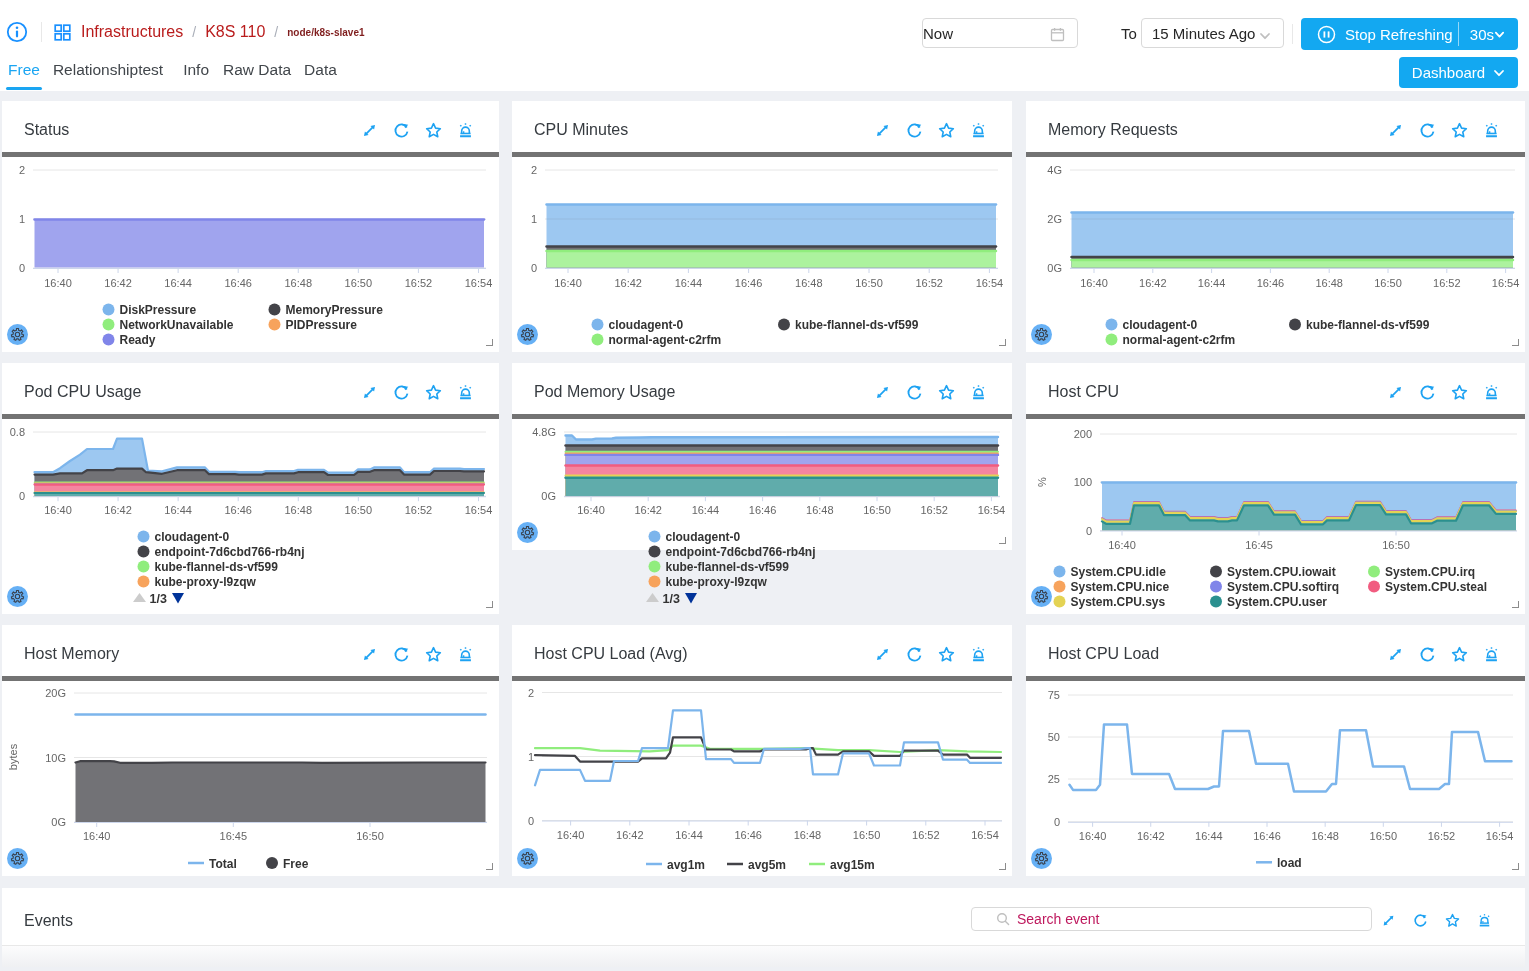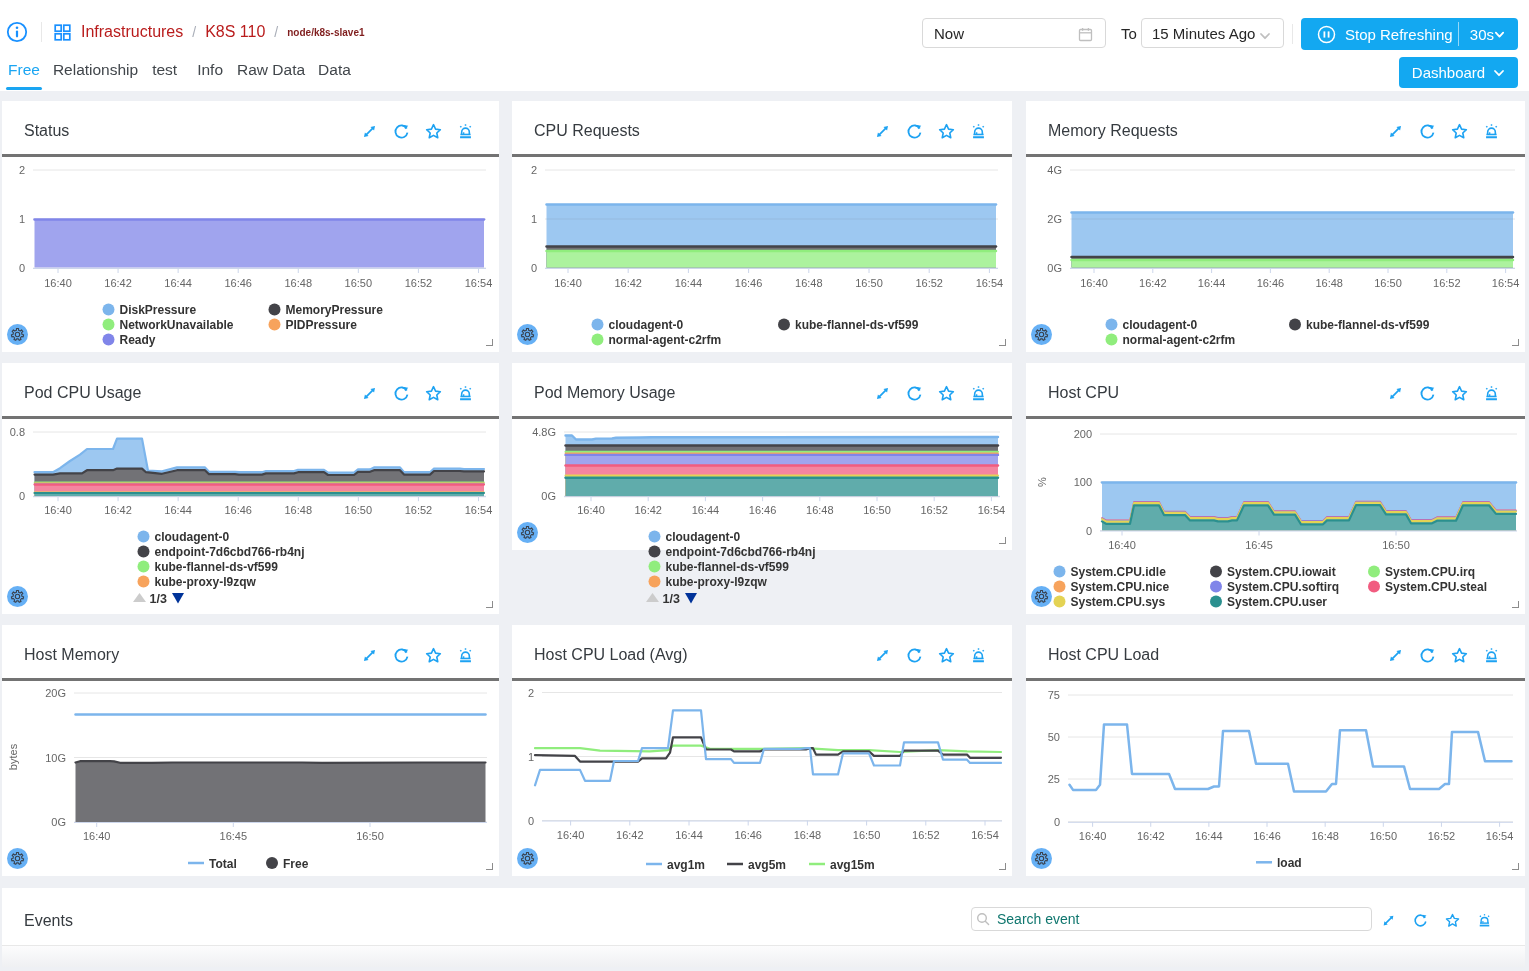--- a/index.html
+++ b/index.html
@@ -11,21 +11,21 @@
 .bclink { color:#b91c1c; font-size:16px; font-weight:500; }
 .bcslash { color:#a9aeb8; margin:0 9px; font-size:14px; }
 .bccur { color:#7f1d1d; font-size:10px; font-weight:700; }
 .tabs { position:absolute; left:0; top:54px; height:37px; display:flex; align-items:center; }
 .tab { font-size:15.5px; color:#41464b; margin:0 0 6px 0; }
 .tab.active { color:#1aa5f2; position:relative; }
 .tab.active:after { content:""; position:absolute; left:-2px; right:-2px; bottom:-11px; height:3px; background:#1aa5f2; border-radius:2px; }
 .inp { position:absolute; background:#fff; border:1px solid #d9d9d9; border-radius:4px; display:flex; align-items:center; color:#262626; font-size:15px; }
 .btn { position:absolute; background:#13a8f1; border-radius:4px; color:#fff; font-size:15px; display:flex; align-items:center; justify-content:center; }
 .card { position:absolute; background:#fff; }
-.chead { position:absolute; left:0; top:0; right:0; height:56px; border-bottom:3px solid #737373; display:flex; align-items:center; padding-top:7px; }
+.chead { position:absolute; left:0; top:0; right:0; height:56px; border-bottom:5px solid #737373; display:flex; align-items:center; padding-top:7px; }
 .ctitle { font-size:16px; font-weight:500; color:#363b40; margin-left:22px; }
 .cicons { margin-left:auto; margin-right:25.5px; display:flex; align-items:center; }
 .ci { display:flex; margin-left:15px; width:17px; justify-content:center; }
 .cchart { position:absolute; left:0; top:0; }
 .gear { position:absolute; left:5px; bottom:7px; width:21px; height:21px; }
 .rsz { position:absolute; right:6px; bottom:6px; width:7px; height:7px; border-right:1.5px solid #8c8c8c; border-bottom:1.5px solid #8c8c8c; }
 svg text { font-family:"Liberation Sans", sans-serif; }
 </style></head>
 <body>
 <div class="topbar">
@@ -50,26 +50,26 @@
       </span>
     <span class="bclink">Infrastructures</span>
       <span class="bcslash">/</span>
     <span class="bclink">K8S 110</span>
       <span class="bcslash">/</span>
     <span class="bccur">node/k8s-slave1</span>
   </div>
   <div class="tabs">
     <span class="tab active" style="margin-left:8px">Free</span>
     <span class="tab" style="margin-left:13px">Relationship</span>
-    <span class="tab" style="margin-left:14px">test</span>
+    <span class="tab" style="margin-left:0">test</span>
     <span class="tab" style="margin-left:20px">Info</span>
     <span class="tab" style="margin-left:14px">Raw Data</span>
     <span class="tab" style="margin-left:13px">Data</span>
   </div>
-  <div class="inp" style="left:922px; top:18px; width:184px; height:30px; padding-left:11px;">Now<span style="position:absolute;right:12px;top:8px;"><svg width="15" height="15" viewBox="0 0 15 15">
+  <div class="inp" style="left:922px; top:18px; width:156px; height:30px; padding-left:0;">Now<span style="position:absolute;right:12px;top:8px;"><svg width="15" height="15" viewBox="0 0 15 15">
           <g fill="none" stroke="#bfbfbf" stroke-width="1.3">
             <rect x="1.5" y="2.5" width="12" height="11" rx="1"></rect>
             <line x1="1.5" y1="5.8" x2="13.5" y2="5.8"></line>
             <line x1="4.6" y1="1" x2="4.6" y2="3.8"></line>
             <line x1="10.4" y1="1" x2="10.4" y2="3.8"></line>
           </g>
         </svg></span></div>
   <div style="position:absolute; left:1121px; top:25px; font-size:15px; color:#262626;">To</div>
   <div class="inp" style="left:1141px; top:18px; width:143px; height:30px; padding-left:10px;">15 Minutes Ago<span style="position:absolute;right:12px;top:9px;"><svg width="12" height="12" viewBox="0 0 12 12">
           <path d="M2 4 L6 8.2 L10 4" fill="none" stroke="#bfbfbf" stroke-width="1.8" stroke-linecap="round" stroke-linejoin="round"></path>
@@ -174,21 +174,21 @@
     </svg>
 <div class="gear"><svg width="21" height="21" viewBox="0 0 21 21">
         <circle cx="10.5" cy="10.5" r="10.5" fill="#66b0f5"></circle>
         <path d="M9.47 4.49 L11.53 4.49 L11.56 6.13 L13.25 6.94 L14.56 5.94 L15.84 7.56 L14.58 8.61 L15.00 10.44 L16.59 10.83 L16.13 12.84 L14.53 12.51 L13.36 13.98 L14.04 15.47 L12.18 16.36 L11.44 14.90 L9.56 14.90 L8.82 16.36 L6.96 15.47 L7.64 13.98 L6.47 12.51 L4.87 12.84 L4.41 10.83 L6.00 10.44 L6.42 8.61 L5.16 7.56 L6.44 5.94 L7.75 6.94 L9.44 6.13 Z" fill="none" stroke="#39414d" stroke-width="1.1" stroke-linejoin="round"></path>
         <circle cx="10.5" cy="10.5" r="2.2" fill="none" stroke="#39414d" stroke-width="1.1"></circle>
       </svg></div>
 <div class="rsz"></div>
 </div>
 <div class="card" style="left:512px;top:101px;width:500px;height:251px">
 <div class="chead">
-      <span class="ctitle">CPU Requests</span>
+      <span class="ctitle">CPU Minutes</span>
       <span class="cicons">
         <span class="ci">
           <svg width="17" height="17" viewBox="0 0 16 16">
             <g stroke="#1da2f2" fill="#1da2f2">
               <line x1="4.6" y1="11.4" x2="11.4" y2="4.6" stroke-width="1.7"></line>
               <polygon points="13.2,2.8 8.9,3.7 12.3,7.1" stroke="none"></polygon>
               <polygon points="2.8,13.2 7.1,12.3 3.7,8.9" stroke="none"></polygon>
             </g>
           </svg>
         </span>
@@ -848,21 +848,21 @@
 <div class="gear"><svg width="21" height="21" viewBox="0 0 21 21">
         <circle cx="10.5" cy="10.5" r="10.5" fill="#66b0f5"></circle>
         <path d="M9.47 4.49 L11.53 4.49 L11.56 6.13 L13.25 6.94 L14.56 5.94 L15.84 7.56 L14.58 8.61 L15.00 10.44 L16.59 10.83 L16.13 12.84 L14.53 12.51 L13.36 13.98 L14.04 15.47 L12.18 16.36 L11.44 14.90 L9.56 14.90 L8.82 16.36 L6.96 15.47 L7.64 13.98 L6.47 12.51 L4.87 12.84 L4.41 10.83 L6.00 10.44 L6.42 8.61 L5.16 7.56 L6.44 5.94 L7.75 6.94 L9.44 6.13 Z" fill="none" stroke="#39414d" stroke-width="1.1" stroke-linejoin="round"></path>
         <circle cx="10.5" cy="10.5" r="2.2" fill="none" stroke="#39414d" stroke-width="1.1"></circle>
       </svg></div>
 <div class="rsz"></div>
 </div>
 
 <div class="card" style="left:2px; top:888px; width:1523px; height:57px;">
   <div style="position:absolute; left:22px; top:4px; height:57px; display:flex; align-items:center; font-size:16px; font-weight:500; color:#363b40;">Events</div>
-  <div class="inp" style="left:969px; top:19px; width:401px; height:24px; padding-left:4px; color:#0f766e; font-size:14px;"><span style="display:flex;margin-right:7px;">
+  <div class="inp" style="left:969px; top:19px; width:401px; height:24px; padding-left:24px; color:#be185d; font-size:14px;"><span style="display:flex;margin-right:7px;">
         <svg width="14" height="14" viewBox="0 0 14 14">
           <circle cx="6" cy="6" r="4.3" fill="none" stroke="#bfbfbf" stroke-width="1.4"></circle>
           <line x1="9.3" y1="9.3" x2="12.6" y2="12.6" stroke="#bfbfbf" stroke-width="1.4" stroke-linecap="round"></line>
         </svg>
       </span>Search event</div>
   <div style="position:absolute; right:32px; top:4px; height:57px; display:flex; align-items:center;">
       <span class="ci">
         <svg width="15" height="15" viewBox="0 0 16 16">
           <g stroke="#1da2f2" fill="#1da2f2">
             <line x1="4.6" y1="11.4" x2="11.4" y2="4.6" stroke-width="1.7"></line>

